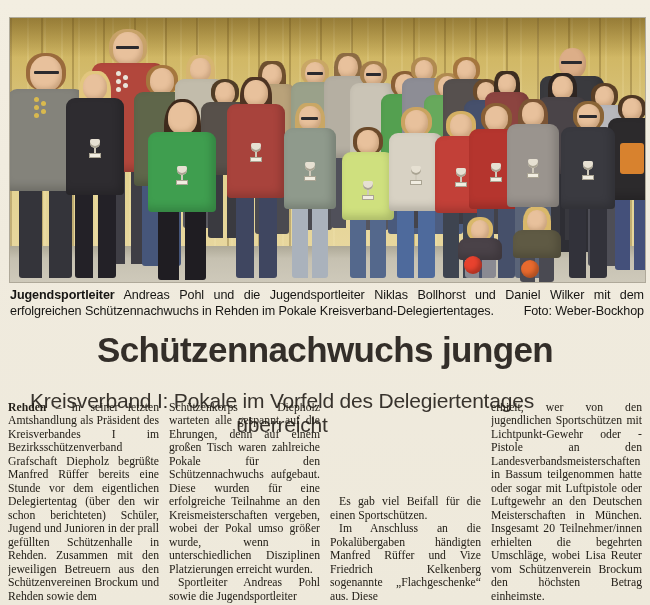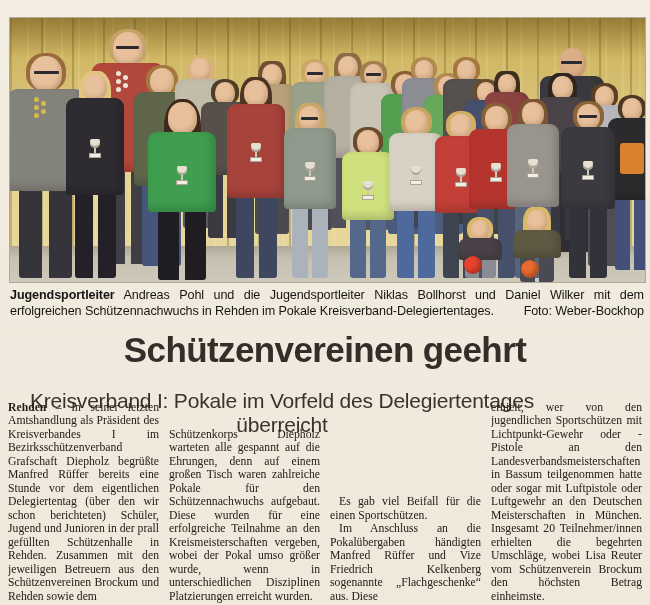--- a/index.html
+++ b/index.html
@@ -308,29 +308,30 @@
           <div class="ball" style="width: 18px; height: 18px; left: 8px; top: 50px; background: rgb(232, 106, 46);"></div>
         </div>
       </div>
   </div>
 
   <div class="caption">
     <span class="cap-lead">Jugendsportleiter</span><span> Andreas Pohl und die Jugendsportleiter Niklas Bollhorst und Daniel Wilker mit dem erfolgreichen Schützennachwuchs in Rehden im Pokale Kreisverband-Delegiertentages.</span>
     <span class="credit">Foto: Weber-Bockhop</span>
   </div>
 
-  <h1 class="headline">Schützenvereinen geehrt</h1>
+  <h1 class="headline">Schützennachwuchs jungen</h1>
   <h2 class="subheadline">Kreisverband I: Pokale im Vorfeld des Delegiertentages überreicht</h2>
 
   <div class="article">
     <div class="col">
         <p><b>Rehden </b>– In seiner letzten Amtshandlung als Präsident des Kreisverbandes I im Bezirksschützenverband Grafschaft Diepholz begrüßte Manfred Rüffer bereits eine Stunde vor dem eigentlichen Delegiertentag (über den wir schon berichteten) Schüler, Jugend und Junioren in der prall gefüllten Schützenhalle in Rehden. Zusammen mit den jeweiligen Betreuern aus den Schützenvereinen Brockum und Rehden sowie dem</p>
       </div>
     <div class="col">
         <p>Schützenkorps Diepholz warteten alle gespannt auf die Ehrungen, denn auf einem großen Tisch waren zahlreiche Pokale für den Schützennachwuchs aufgebaut. Diese wurden für eine erfolgreiche Teilnahme an den Kreismeisterschaften vergeben, wobei der Pokal umso größer wurde, wenn in unterschiedlichen Disziplinen Platzierungen erreicht wurden.</p>
+        <p class="indent">Sportleiter Andreas Pohl sowie die Jugendsportleiter</p>
       </div>
     <div class="col">
         <p class="indent">Es gab viel Beifall für die einen Sportschützen.</p>
         <p class="indent">Im Anschluss an die Pokalübergaben händigten Manfred Rüffer und Vize Friedrich Kelkenberg sogenannte „Flachgeschenke“ aus. Diese</p>
       </div>
     <div class="col">
         <p>erhielt, wer von den jugendlichen Sportschützen mit Lichtpunkt-Gewehr oder -Pistole an den Landesverbandsmeisterschaften in Bassum teilgenommen hatte oder sogar mit Luftpistole oder Luftgewehr an den Deutschen Meisterschaften in München. Insgesamt 20 Teilnehmer/innen erhielten die begehrten Umschläge, wobei Lisa Reuter vom Schützenverein Brockum den höchsten Betrag einheimste.</p>
       </div>
   </div>
 

